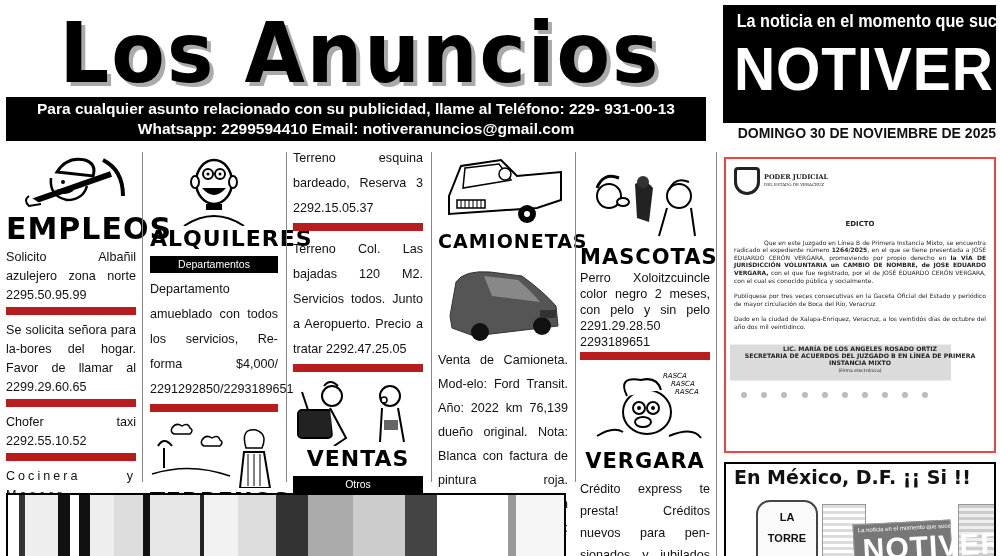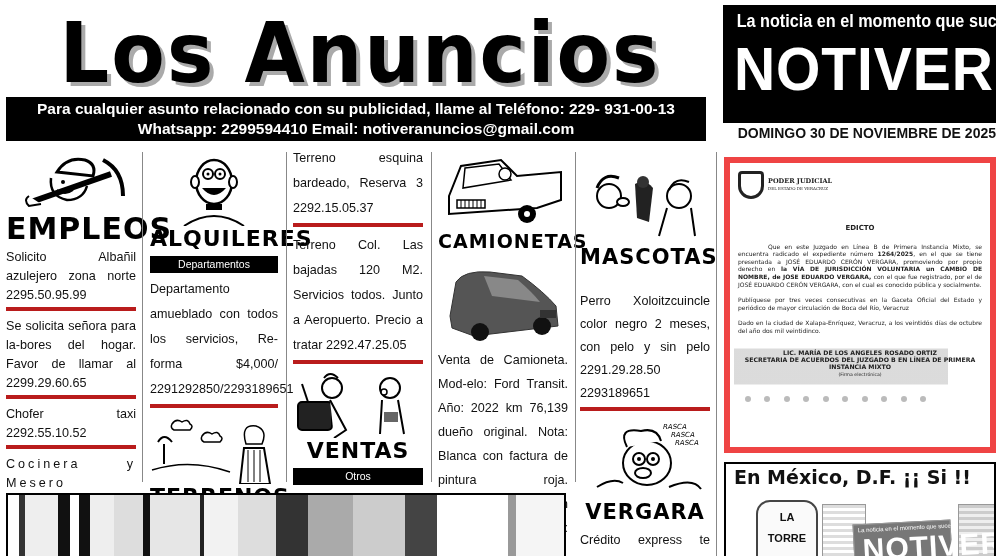--- a/index.html
+++ b/index.html
@@ -18,29 +18,29 @@
 
   
   .brand-box{position:absolute;left:723px;top:5px;width:273px;height:118px;background:#000;color:#fff;text-align:center}
   .brand-tag{font-size:18px;font-weight:bold;margin-top:6px;transform:scaleX(.9);white-space:nowrap}
   .brand-name{font-size:62px;font-weight:900;margin-top:4px;letter-spacing:1px;line-height:66px;transform:scaleX(.92)}
   .date{position:absolute;left:723px;top:125px;width:273px;text-align:right;font-weight:bold;font-size:14px}
 
   
   .col{position:absolute;top:152px;height:330px}
   .col-sep{position:absolute;top:152px;width:1px;height:330px;background:#888}
-  .ad{font-size:12.6px;line-height:19px;text-align:justify;border-bottom:4px solid #b91c1c;padding-bottom:2px;margin-bottom:6px;text-align-last:left}
+  .ad{font-size:12.6px;line-height:19px;text-align:justify;border-bottom:8px solid #b91c1c;padding-bottom:2px;margin-bottom:6px;text-align-last:left}
   .ad.loose{line-height:25px}
   .ad.spaced{letter-spacing:5px}
   .section-art{display:block;margin:0 auto}
   .section-title{font-family:"DejaVu Sans",sans-serif;font-weight:900;text-align:center;font-size:22px;letter-spacing:1px;color:#000;line-height:26px}
   .subhead{background:#000;color:#fff;text-align:center;font-size:10.5px;height:17px;line-height:17px;margin:4px 0 4px}
 
   
-  .edicto{position:absolute;left:724px;top:157px;width:272px;height:296px;border:6px solid #ef4444;background:#fff;padding:8px 8px;font-family:"DejaVu Sans",sans-serif;font-size:6px;line-height:7.6px;color:#222}
+  .edicto{position:absolute;left:724px;top:157px;width:272px;height:296px;border:2px solid #ef4444;background:#fff;padding:8px 8px;font-family:"DejaVu Sans",sans-serif;font-size:6px;line-height:7.6px;color:#222}
   .ed-logo{display:flex;align-items:center;gap:4px}
   .ed-seal{width:26px;height:28px;border:3px solid #222;border-radius:4px 4px 13px 13px}
   .ed-org{font-family:"DejaVu Serif",serif;font-size:6.5px;font-weight:bold;line-height:7px}
   .ed-org small{display:block;font-size:4px;font-weight:normal}
   .ed-title{text-align:center;font-weight:bold;font-size:7px;margin:26px 0 10px}
   .ed-p{text-align:justify;margin-bottom:8px}
   .ed-p b{font-weight:bold}
   .ed-sign{text-align:center;font-weight:bold;font-size:6.2px;line-height:7.4px;margin-top:14px;position:relative}
   .ed-sign small{display:block;font-weight:normal;font-size:4.6px}
   .ed-stamp{position:absolute;left:-4px;right:-4px;top:-12px;height:60px;opacity:.35;
@@ -182,21 +182,21 @@
     <circle cx="26" cy="30" r="12" fill="#fff" stroke="#000" stroke-width="2"></circle>
     <path d="M14 22 q6-16 22-10" fill="none" stroke="#000" stroke-width="3"></path>
     <ellipse cx="40" cy="36" rx="6" ry="4" fill="#fff" stroke="#000" stroke-width="2"></ellipse>
     <path d="M52 18 q10-6 18 4 L66 56 L54 52 Z" fill="#222"></path>
     <circle cx="60" cy="16" r="6" fill="#333"></circle>
     <circle cx="96" cy="30" r="12" fill="#fff" stroke="#000" stroke-width="2"></circle>
     <path d="M86 24 q6-14 20-8" fill="none" stroke="#000" stroke-width="2"></path>
     <path d="M84 42 L76 70 M108 42 L112 70" stroke="#000" stroke-width="2"></path>
   </svg>
   <div class="section-title" style="font-size:21px">MASCOTAS</div>
-  <div class="ad" style="line-height:23px;margin-top:20px">Perro Xoloitzcuincle color negro 2 meses, con pelo y sin pelo  2291.29.28.50 2293189651</div>
+  <div class="ad" style="line-height:16px;margin-top:0">Perro Xoloitzcuincle color negro 2 meses, con pelo y sin pelo  2291.29.28.50 2293189651</div>
   <svg class="section-art" width="124" height="82" viewBox="0 0 124 82">
     <text x="80" y="12" font-size="7" font-family="DejaVu Sans" font-style="italic">RASCA</text>
     <text x="88" y="20" font-size="7" font-family="DejaVu Sans" font-style="italic">RASCA</text>
     <text x="92" y="28" font-size="7" font-family="DejaVu Sans" font-style="italic">RASCA</text>
     <ellipse cx="64" cy="46" rx="24" ry="22" fill="#fff" stroke="#000" stroke-width="2"></ellipse>
     <path d="M44 30 q-10 -20 14 -16 q16 -4 20 10" fill="#fff" stroke="#000" stroke-width="2"></path>
     <circle cx="56" cy="42" r="6" fill="#fff" stroke="#000" stroke-width="2"></circle>
     <circle cx="70" cy="42" r="6" fill="#fff" stroke="#000" stroke-width="2"></circle>
     <circle cx="56" cy="42" r="2" fill="#000"></circle>
       <circle cx="70" cy="42" r="2" fill="#000"></circle>

